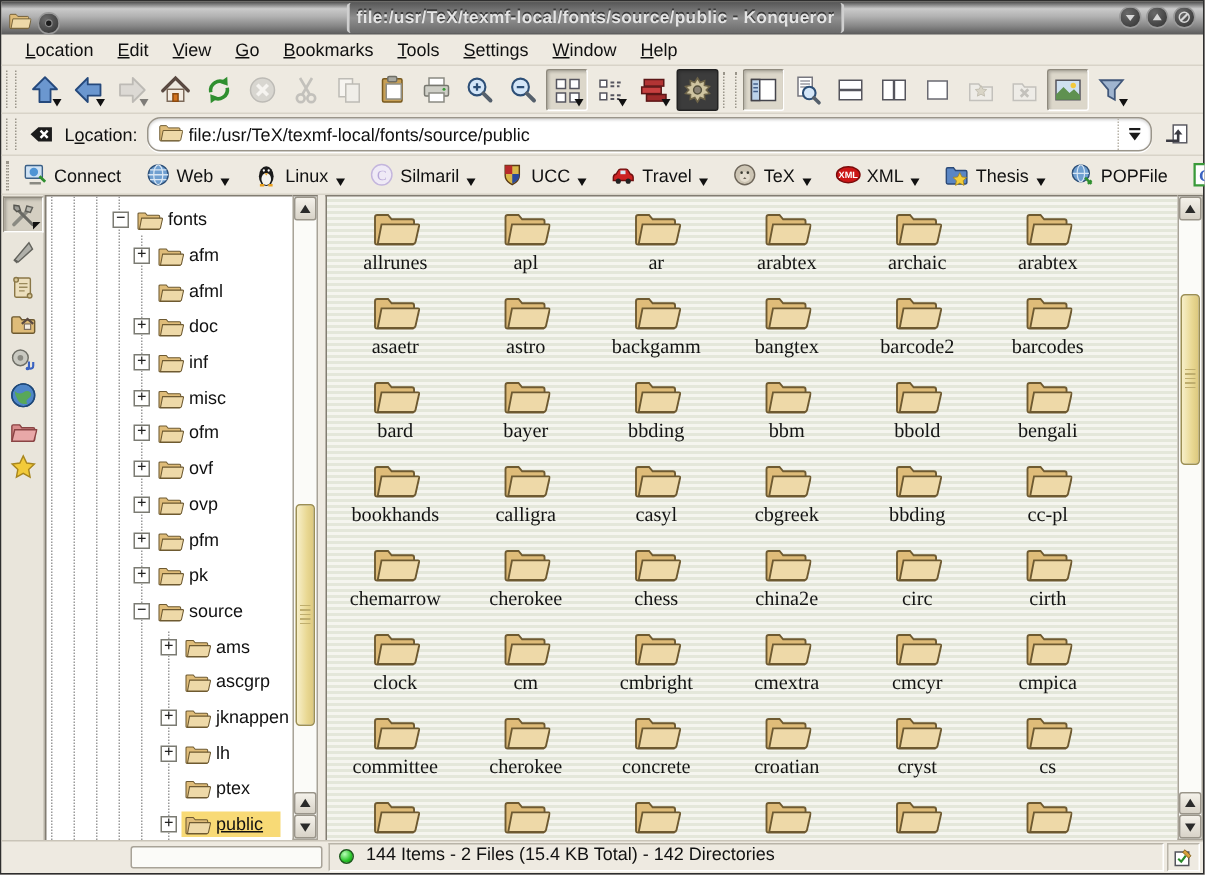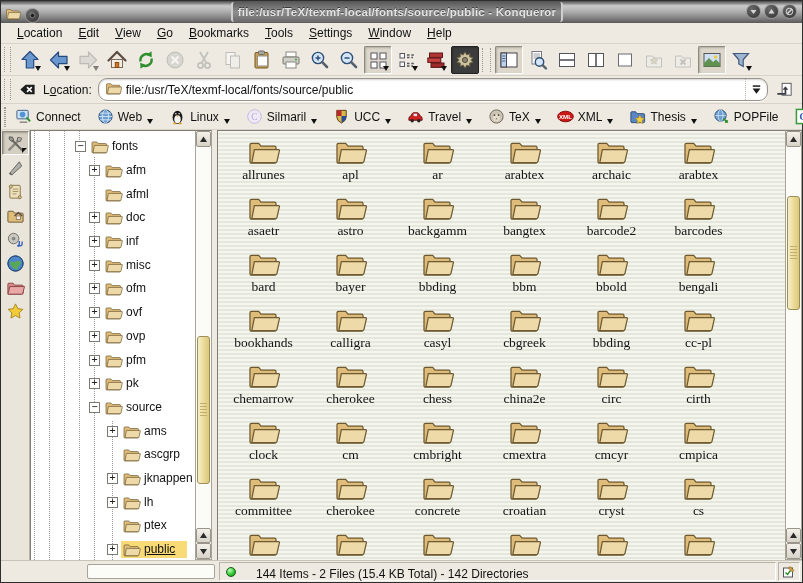--- a/index.html
+++ b/index.html
@@ -110,21 +110,21 @@
   #foldergrid { display:grid; grid-template-columns:repeat(6,87px); grid-auto-rows:56px; padding:5px 0 0 2px; }
   .folder-cell { display:flex; flex-direction:column; align-items:center; }
   .folder-cell svg { width:33px; height:27px; margin-top:2px; }
   .folder-label { margin-top:2px; font-family:"Liberation Serif", serif; font-size:13.5px; color:#141414; white-space:nowrap; }
 
   
   #bottombar { height:22px; flex:0 0 22px; background:#eeeae1; border-top:1px solid #c9c4b8; display:flex; align-items:stretch; }
   #hscroll-left { width:216px; flex:0 0 216px; display:flex; align-items:center; padding:0 2px 0 86px; }
   #hscroll-track { flex:1; height:15px; background:#fbfbf8; border:1px solid #a8a398; border-radius:2px; }
   #statusframe { flex:1; margin:1px 2px; border:1px solid #b8b3a8; border-bottom-color:#fff; border-right-color:#fff;
-    display:flex; align-items:flex-start; gap:20px; padding:4px 6px; background:#eeeae1; }
+    display:flex; align-items:flex-end; gap:8px; padding:4px 6px; background:#eeeae1; }
   #led { width:10px; height:10px; border-radius:50%; border:1px solid #1e5a1e;
     background:radial-gradient(circle at 35% 30%,#b8ffb8,#28c428 60%,#148814); }
   #status-text { white-space:nowrap; }
   #status-right { width:22px; margin:1px 2px 1px 0; border:1px solid #b8b3a8; border-bottom-color:#fff; border-right-color:#fff;
     display:flex; align-items:center; justify-content:center; }
   #status-right svg { width:14px; height:14px; }
 </style>
 </head>
 <body>
 

